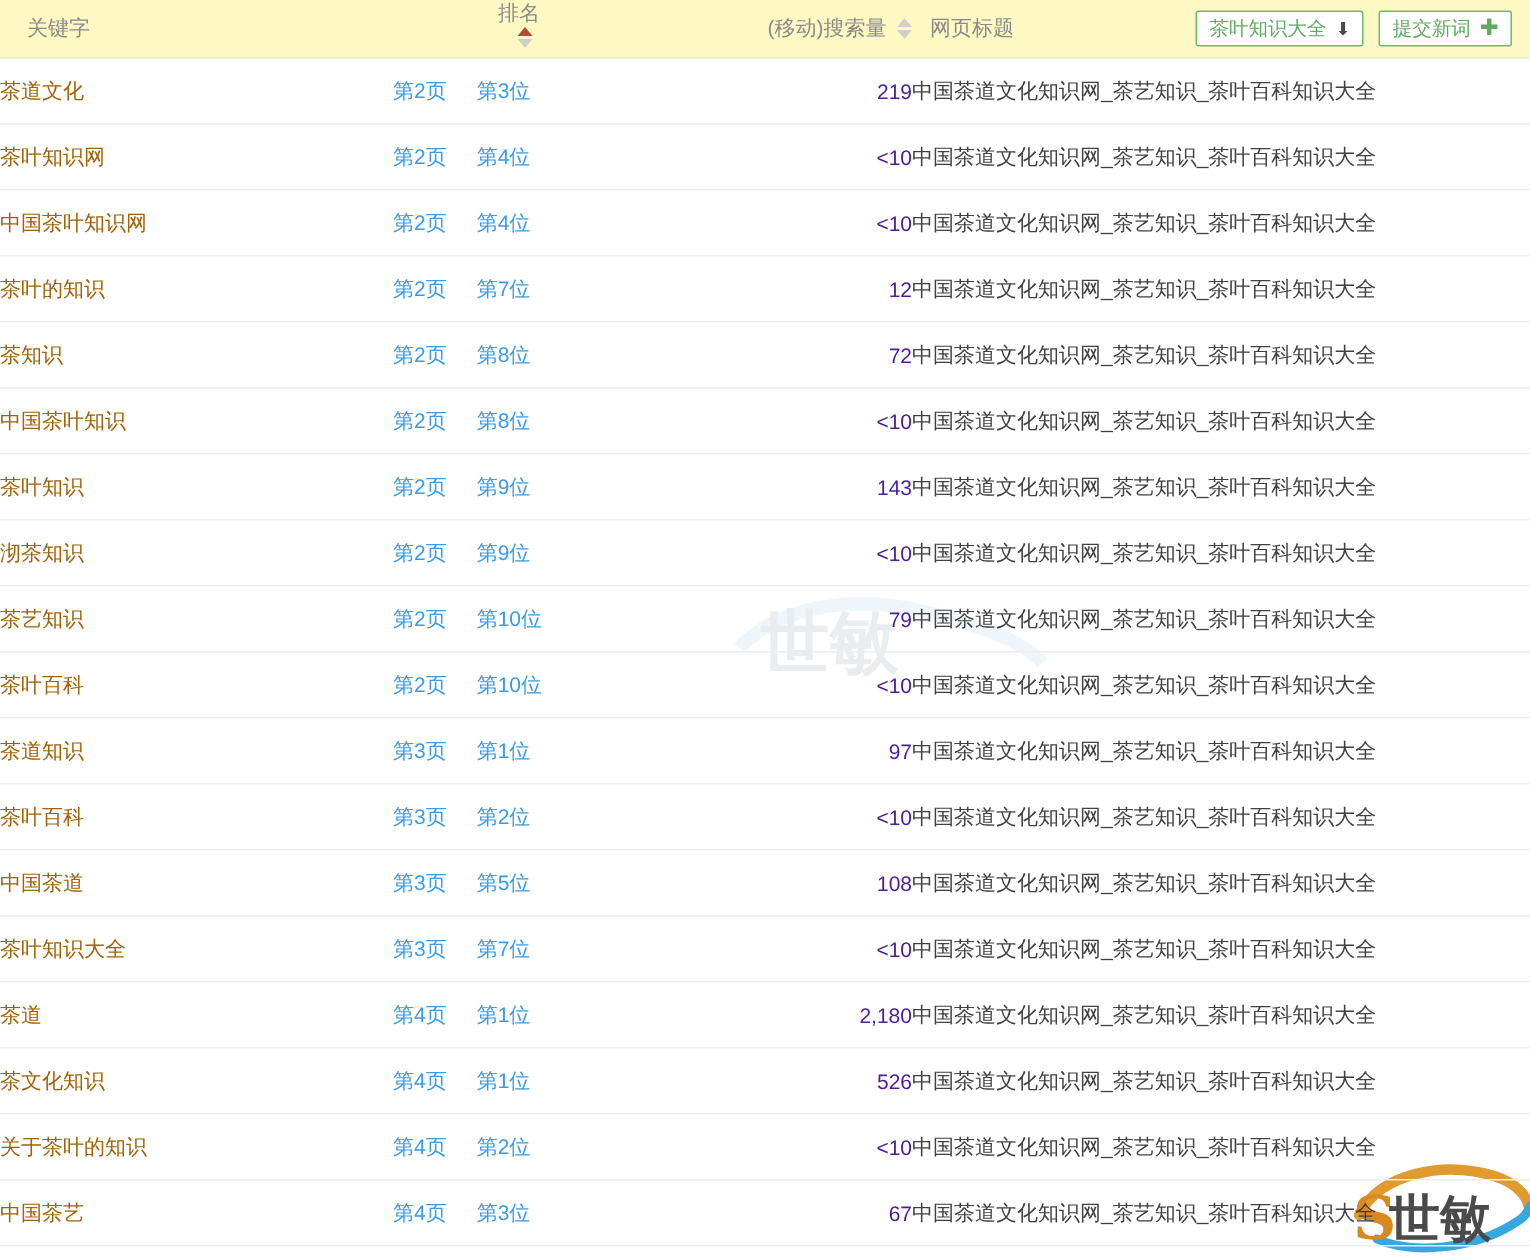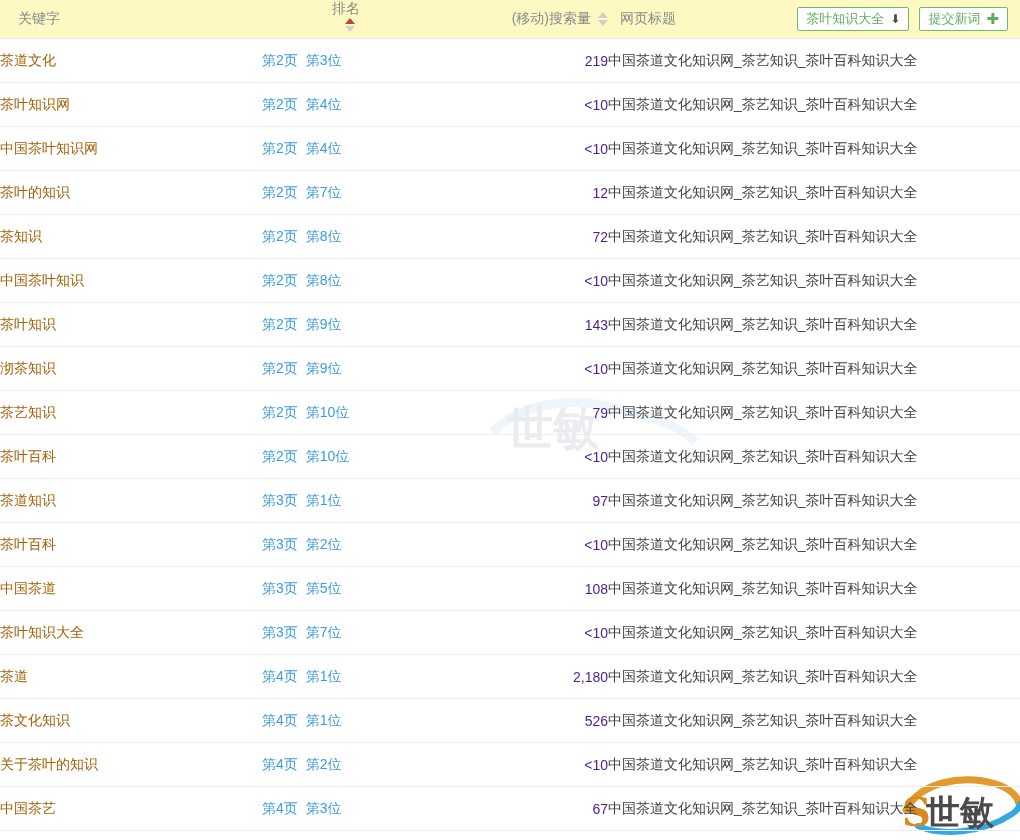--- a/index.html
+++ b/index.html
@@ -148,21 +148,21 @@
     text-align: right;
     padding-right: 22px;
     color: #4c1d95;
     white-space: nowrap;
   }
   .cell-title {
     padding-left: 12px;
     color: #404040;
     white-space: nowrap;
   }
-  .rank-page { margin-right: 8px; }
+  .rank-page { margin-right: 20px; }
 </style>
 </head>
 <body>
 
 <div class="watermark-layer">
   <svg class="wm-center" viewBox="0 0 210 82">
     <path d="M4 46 C 30 18, 80 10, 128 22 C 170 32, 196 44, 206 56" fill="none" stroke="#c9e4f2" stroke-width="9"></path>
     <text x="18" y="58" font-family="'DejaVu Sans', sans-serif" font-size="46" font-weight="bold" fill="#b9c6cd">世敏</text>
   </svg>
 

